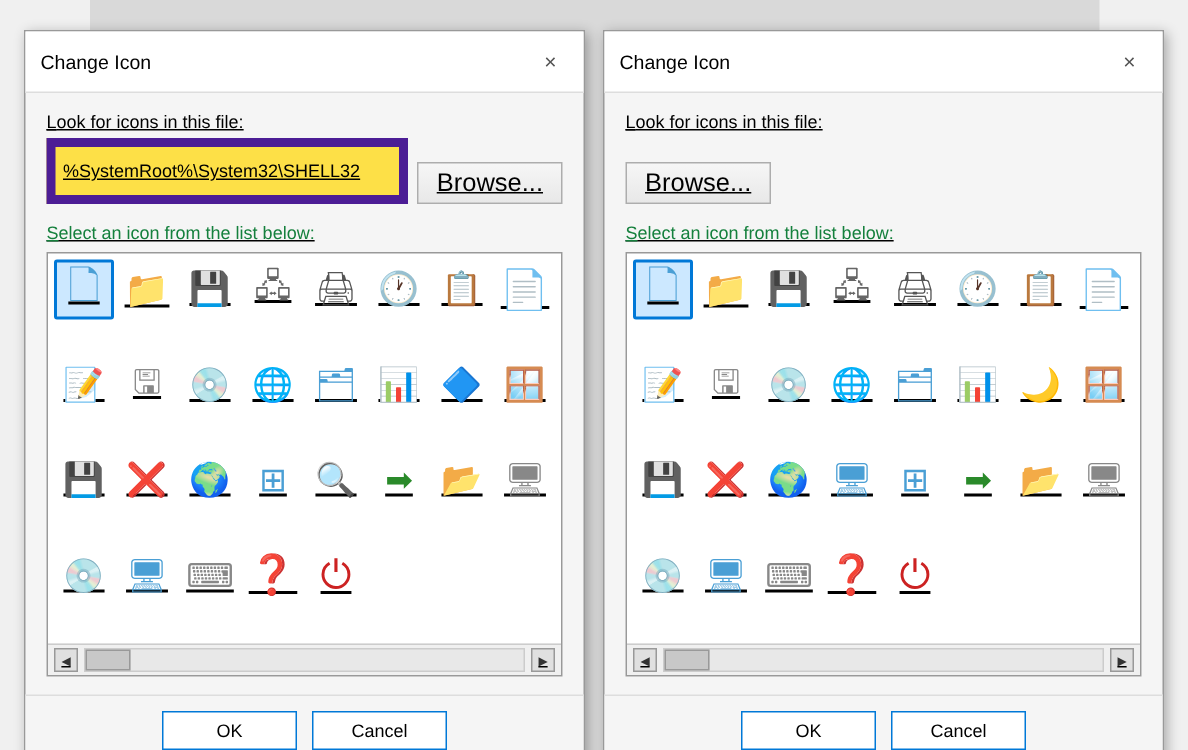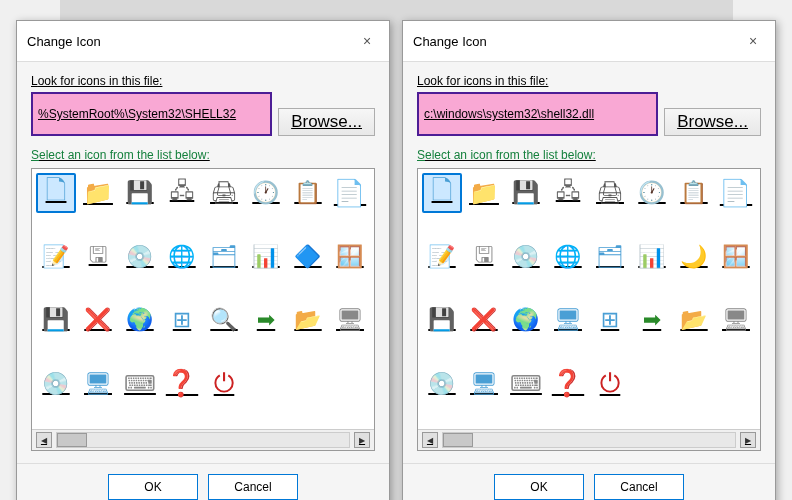--- a/index.html
+++ b/index.html
@@ -61,22 +61,22 @@
       margin-bottom: 4px;
     }
     .field-label u { text-decoration: underline; }
     .file-row {
       display: flex;
       gap: 6px;
       margin-bottom: 12px;
     }
     .file-input {
       flex: 1;
-      border: 2px solid #4c1d95;
-      background: #f9a8d4;
+      border: 6px solid #4c1d95;
+      background: #fde047;
       padding: 3px 5px;
       font-size: 12px;
       color: #000;
       outline: none;
     }
     .browse-btn {
       padding: 3px 12px;
       border: 1px solid #adadad;
       background: linear-gradient(to bottom, #f6f6f6, #e8e8e8);
       font-size: 17px;
@@ -343,21 +343,20 @@
   <div class="dialog">
     <div class="dialog-titlebar">
       <span class="dialog-title">Change Icon</span>
       <button class="close-btn">×</button>
     </div>
     <div class="dialog-body">
       <div class="field-label">
         <u>L</u><span>ook for icons in this file:</span>
       </div>
       <div class="file-row">
-        <input class="file-input" type="text" value="c:\windows\system32\shell32.dll" style="">
         <button class="browse-btn">Browse...</button>
       </div>
       <div class="section-label">
         <u>S</u><span>elect an icon from the list below:</span>
       </div>
       <div class="icon-grid-container">
         <div class="icon-grid" id="dialog2-grid">
         <div class="icon-cell selected" title="document-icon">
               <span class="icon-img icon-doc">🗋</span>
             </div>

